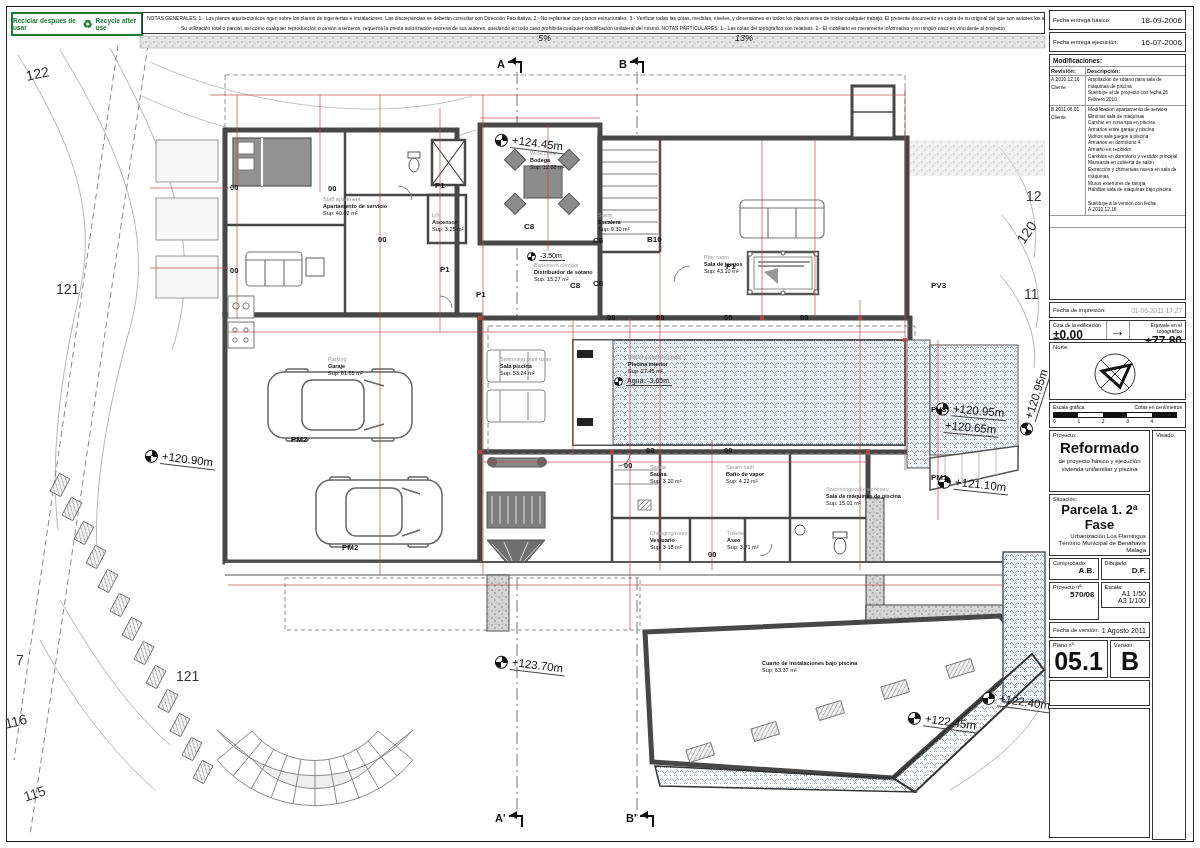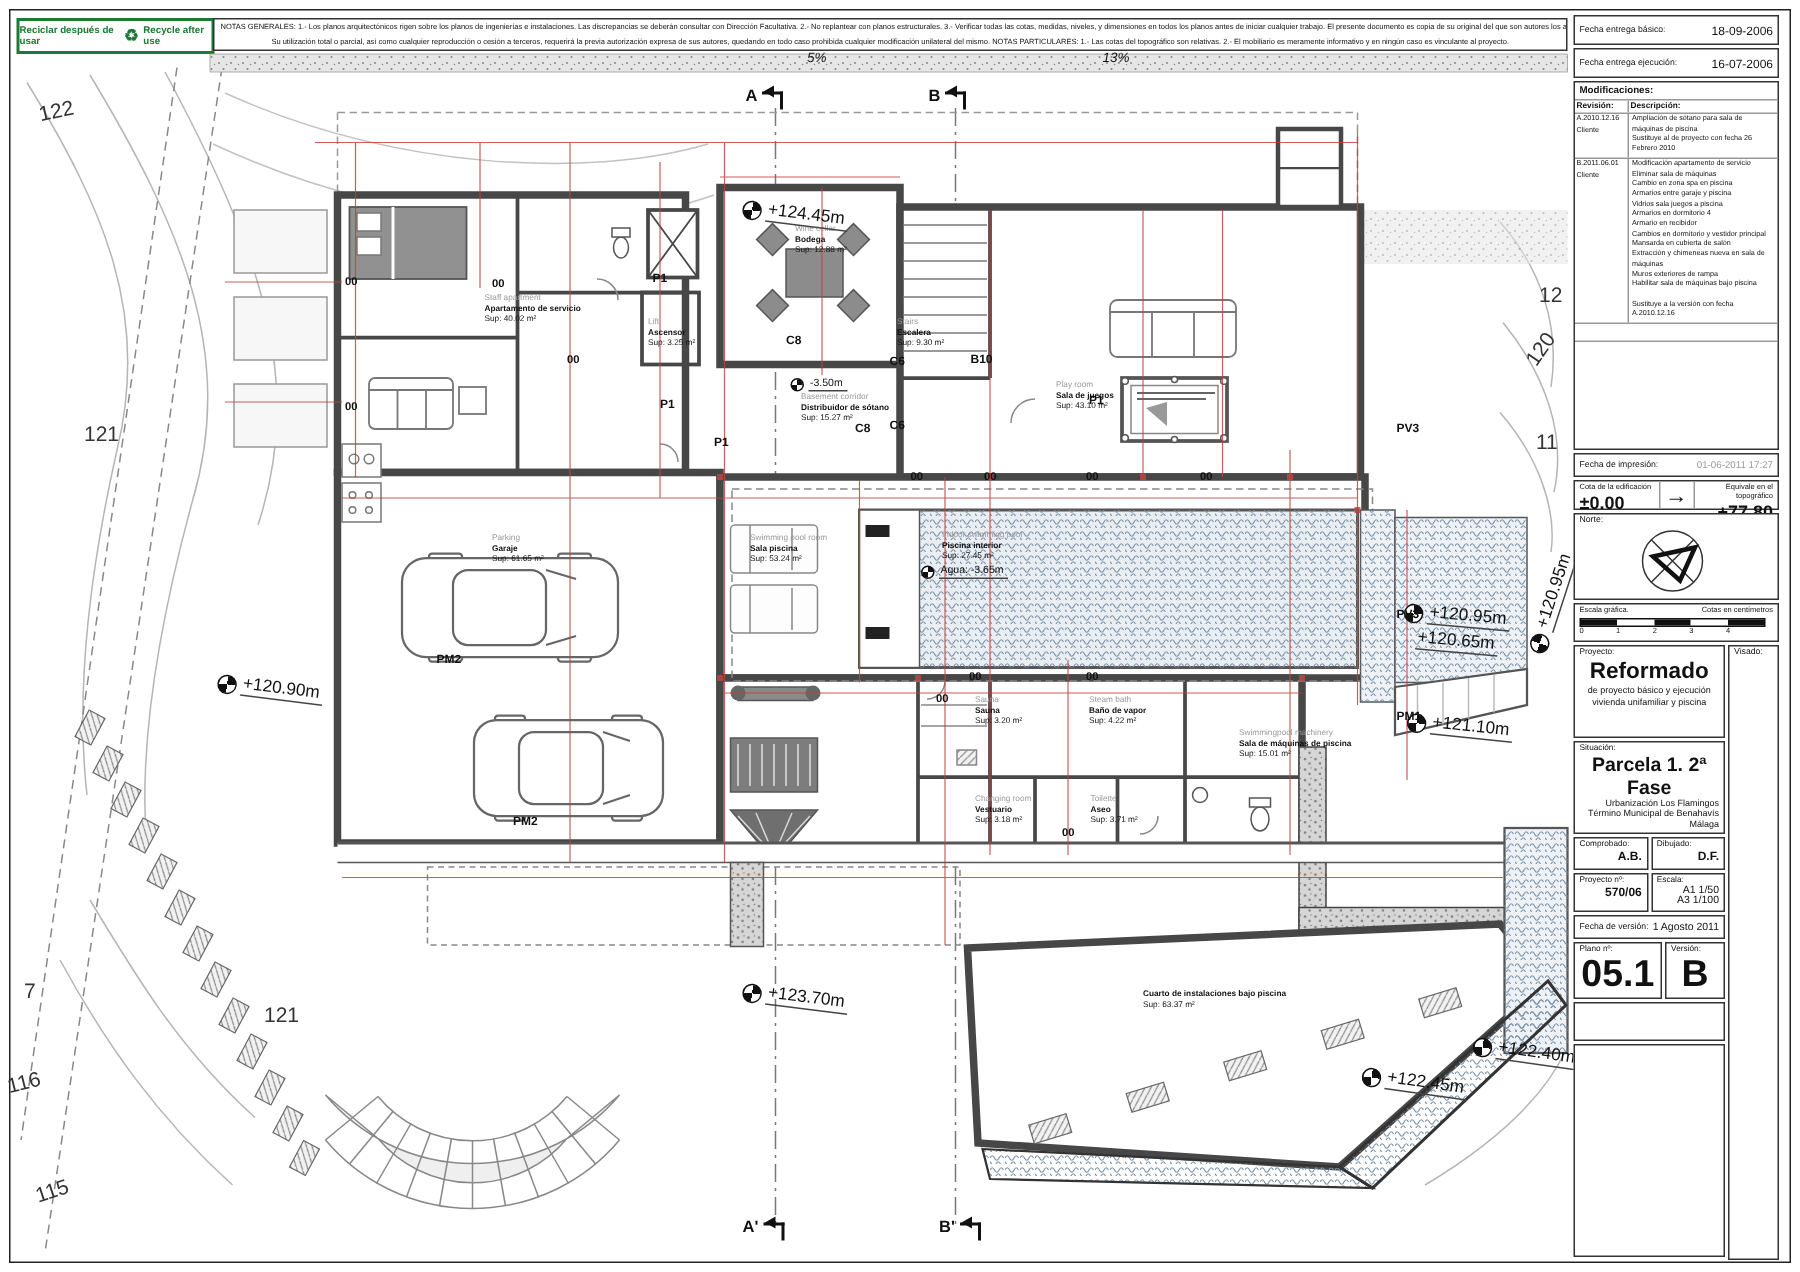--- a/index.html
+++ b/index.html
@@ -696,21 +696,21 @@
           <div class="tb-box">
             <span class="cell-k">Comprobado:</span>
             <span class="cell-v">A.B.</span>
           </div>
           <div class="tb-box">
             <span class="cell-k">Dibujado:</span>
             <span class="cell-v">D.F.</span>
           </div>
         </div>
         <div class="tb-row2">
-          <div class="tb-box" style="height:26px">
+          <div class="tb-box" style="height:38px">
             <span class="cell-k">Proyecto nº:</span>
             <span class="cell-v">570/06</span>
           </div>
           <div class="tb-box" style="height:26px">
             <span class="cell-k">Escala:</span>
             <span class="cell-v2">A1 1/50</span>
             <span class="cell-v2">A3 1/100</span>
           </div>
         </div>
         <div class="tb-box tb-kv" style="height:16px">

